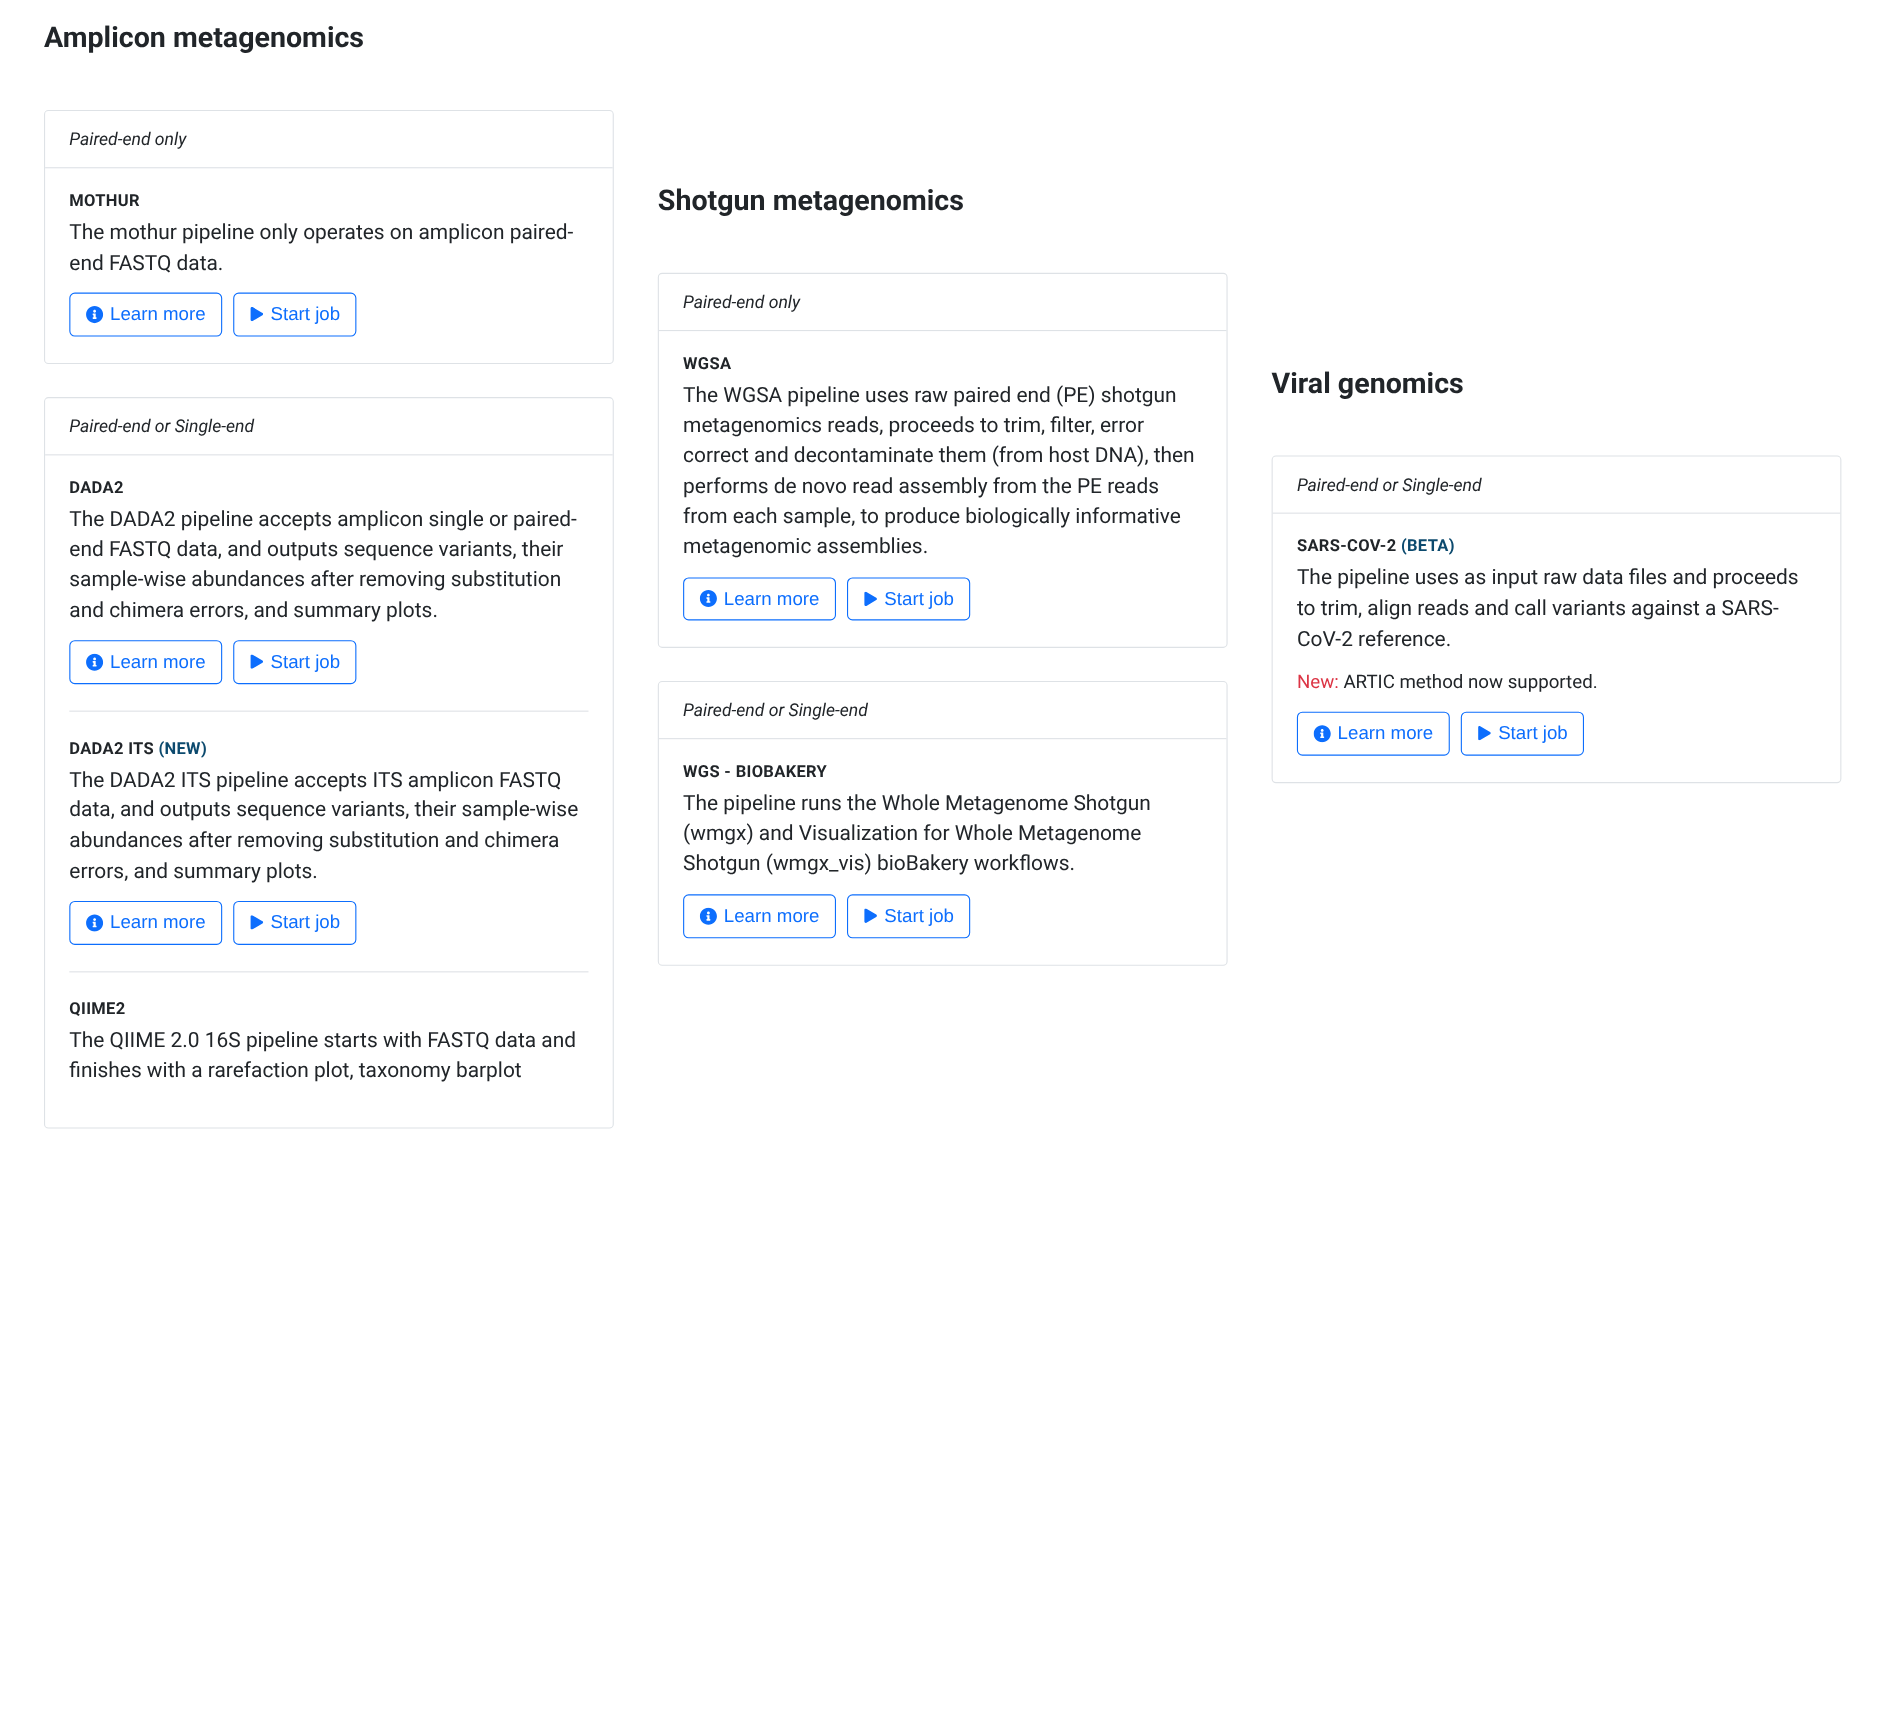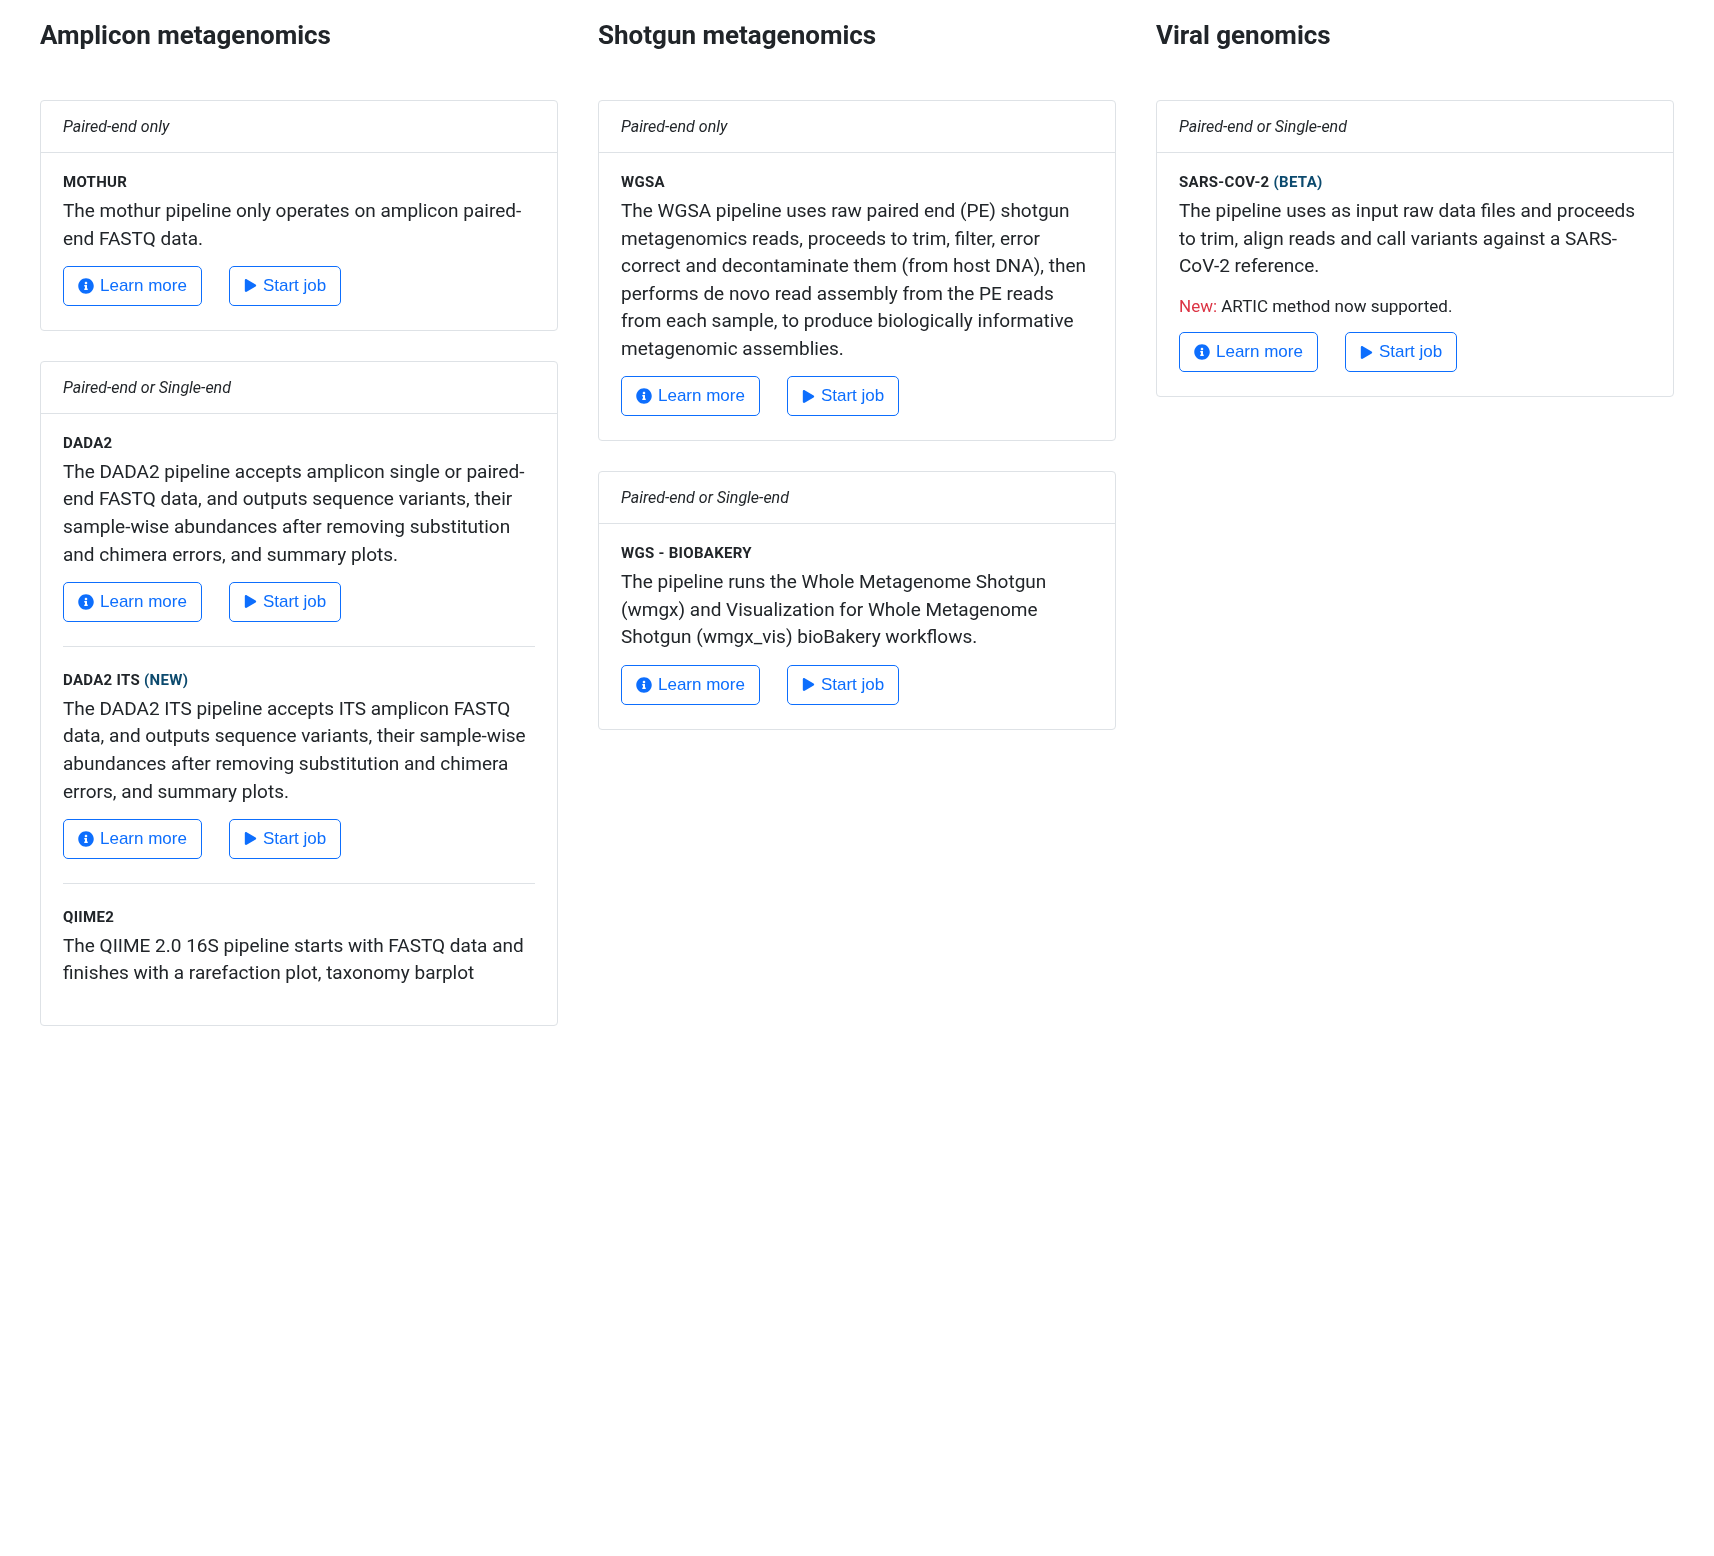--- a/index.html
+++ b/index.html
@@ -9,21 +9,21 @@
     }
     body {
       font-family: -apple-system, BlinkMacSystemFont, "Segoe UI", Roboto, "Helvetica Neue", Arial, sans-serif;
       background: #fff;
       color: #212529;
       padding: 20px 40px;
     }
     .columns {
       display: flex;
       gap: 40px;
-      align-items: flex-start;
+      align-items: center;
     }
     .column {
       flex: 1;
       min-width: 0;
     }
     .column-title {
       font-size: 26px;
       font-weight: 700;
       margin-bottom: 50px;
       color: #212529;
@@ -73,21 +73,21 @@
     .highlight {
       color: #dc3545;
     }
     .extra-note {
       font-size: 17px;
       line-height: 1.45;
       margin-bottom: 14px;
     }
     .btn-row {
       display: flex;
-      gap: 27px;
+      gap: 10px;
       flex-wrap: wrap;
     }
     .btn {
       display: inline-flex;
       align-items: center;
       gap: 6px;
       padding: 7px 14px;
       border: 1px solid #0d6efd;
       border-radius: 5px;
       background: #fff;

